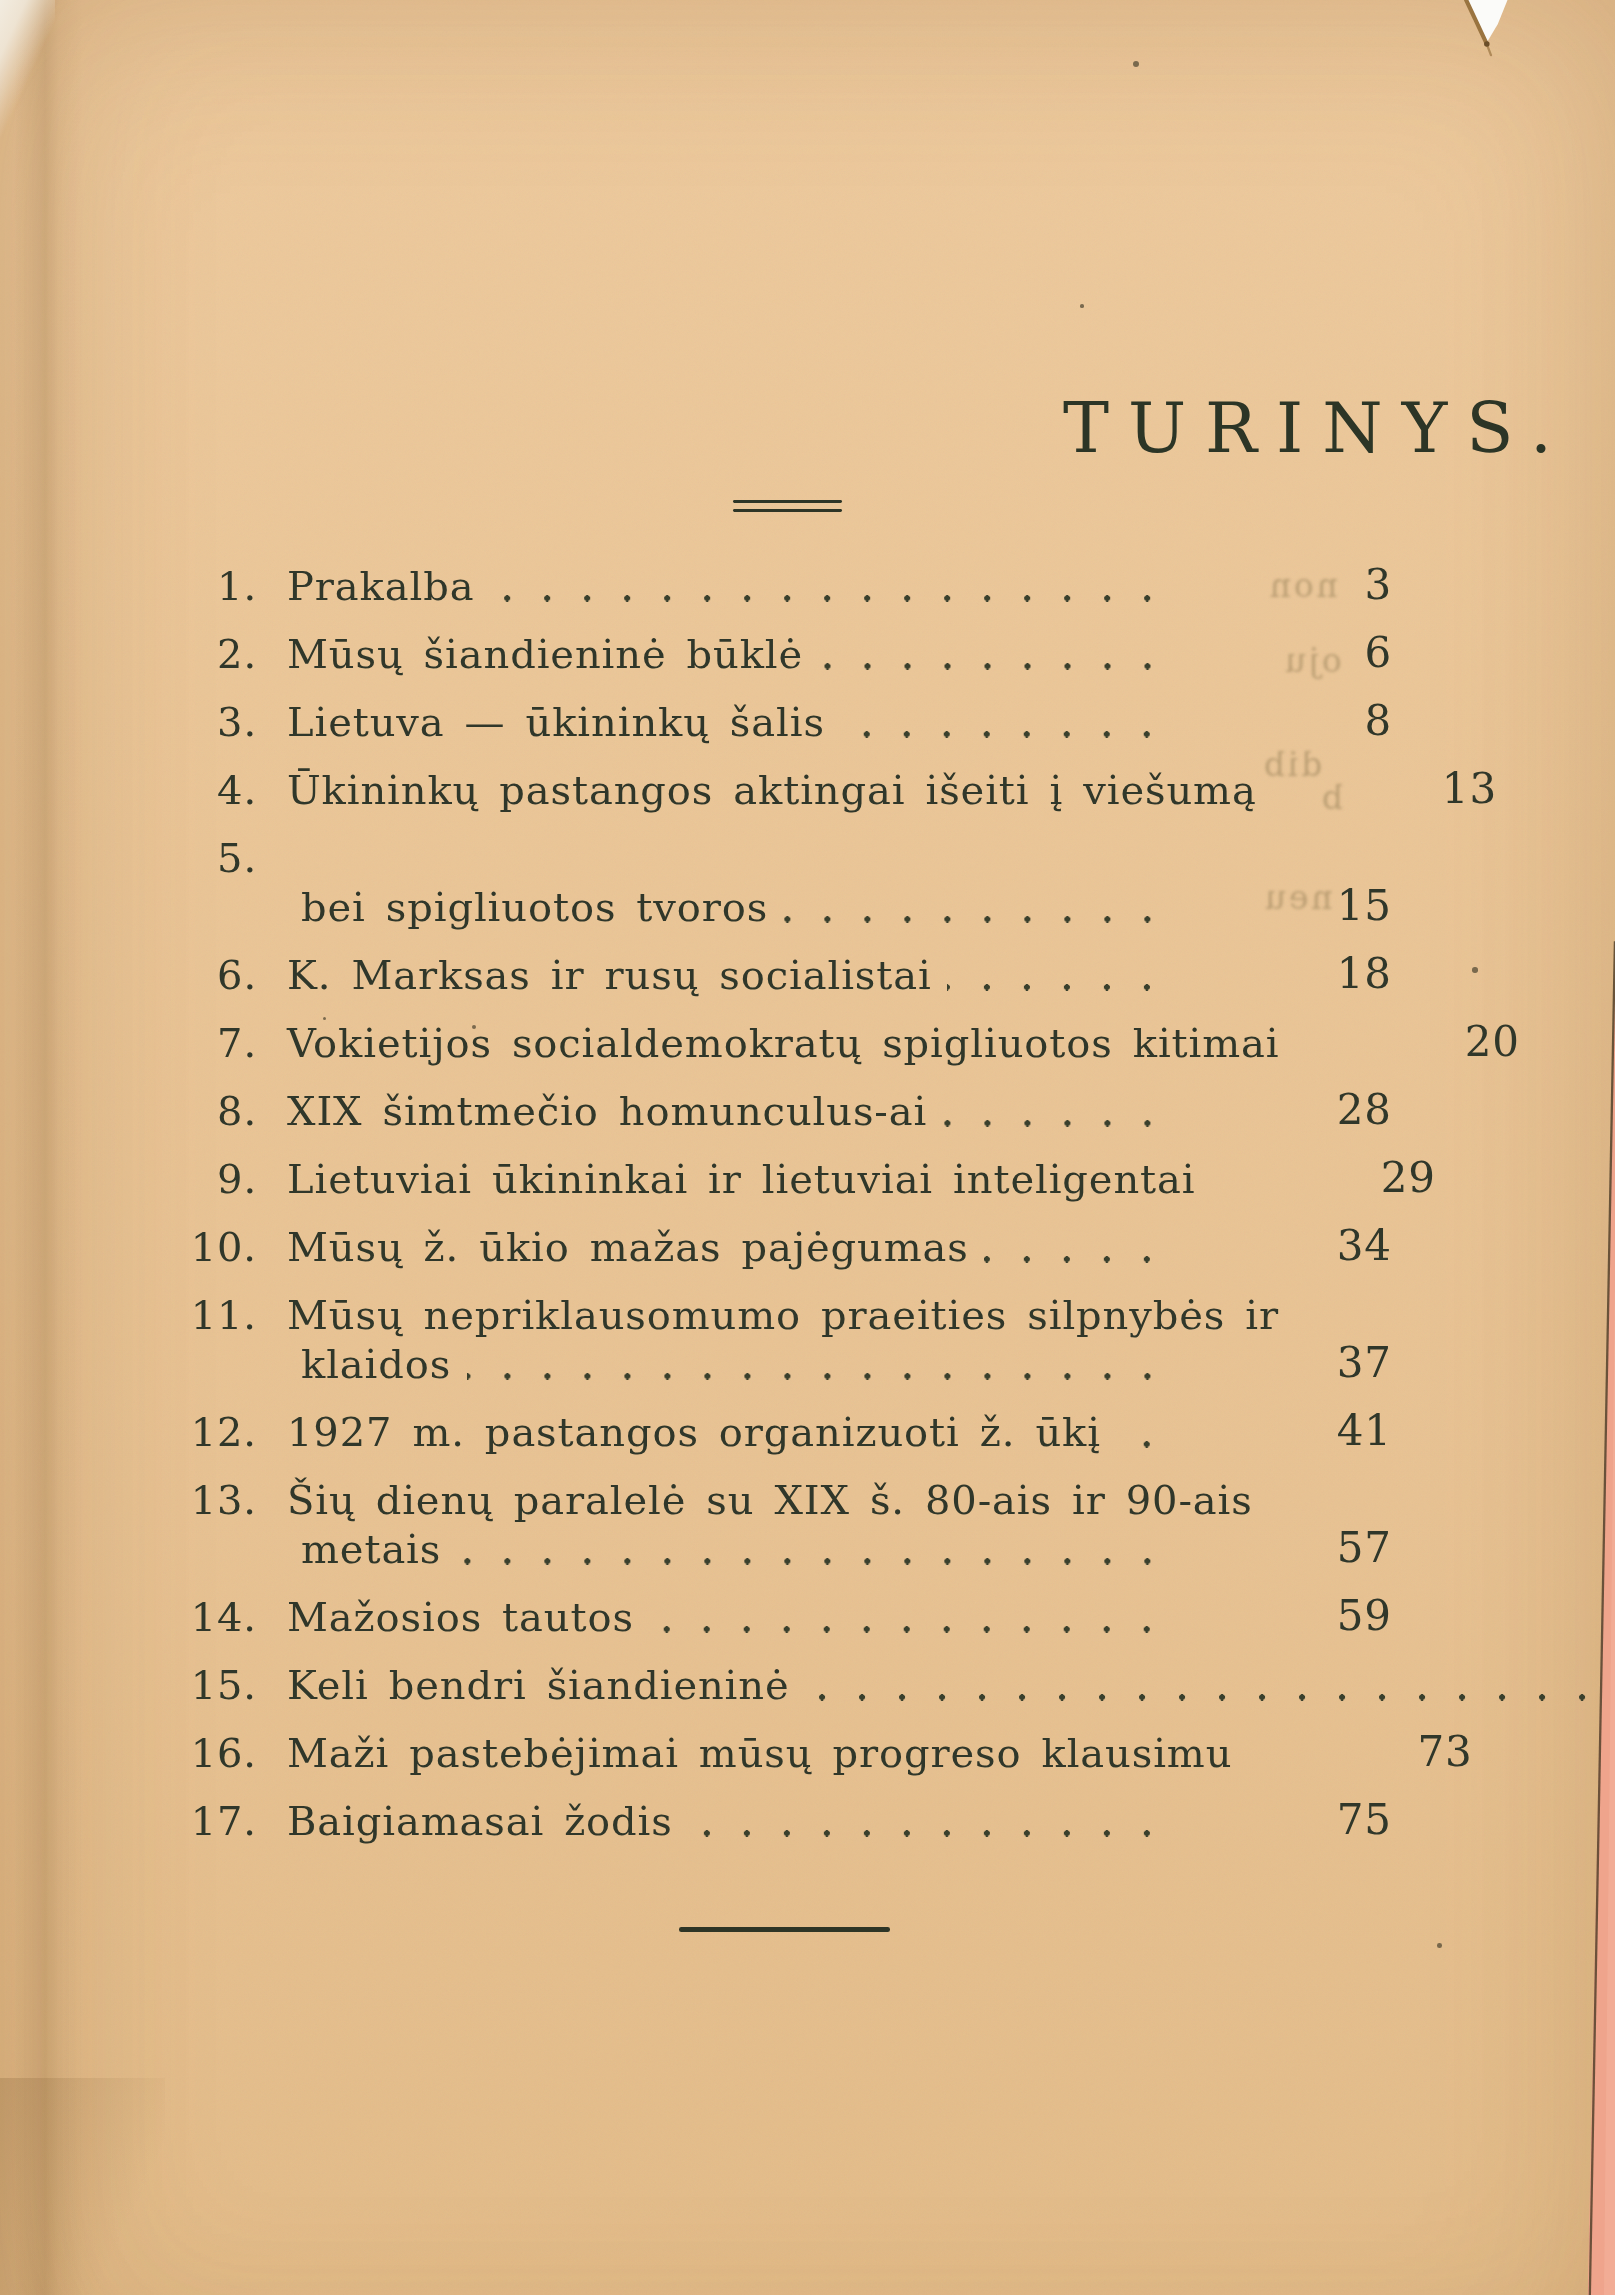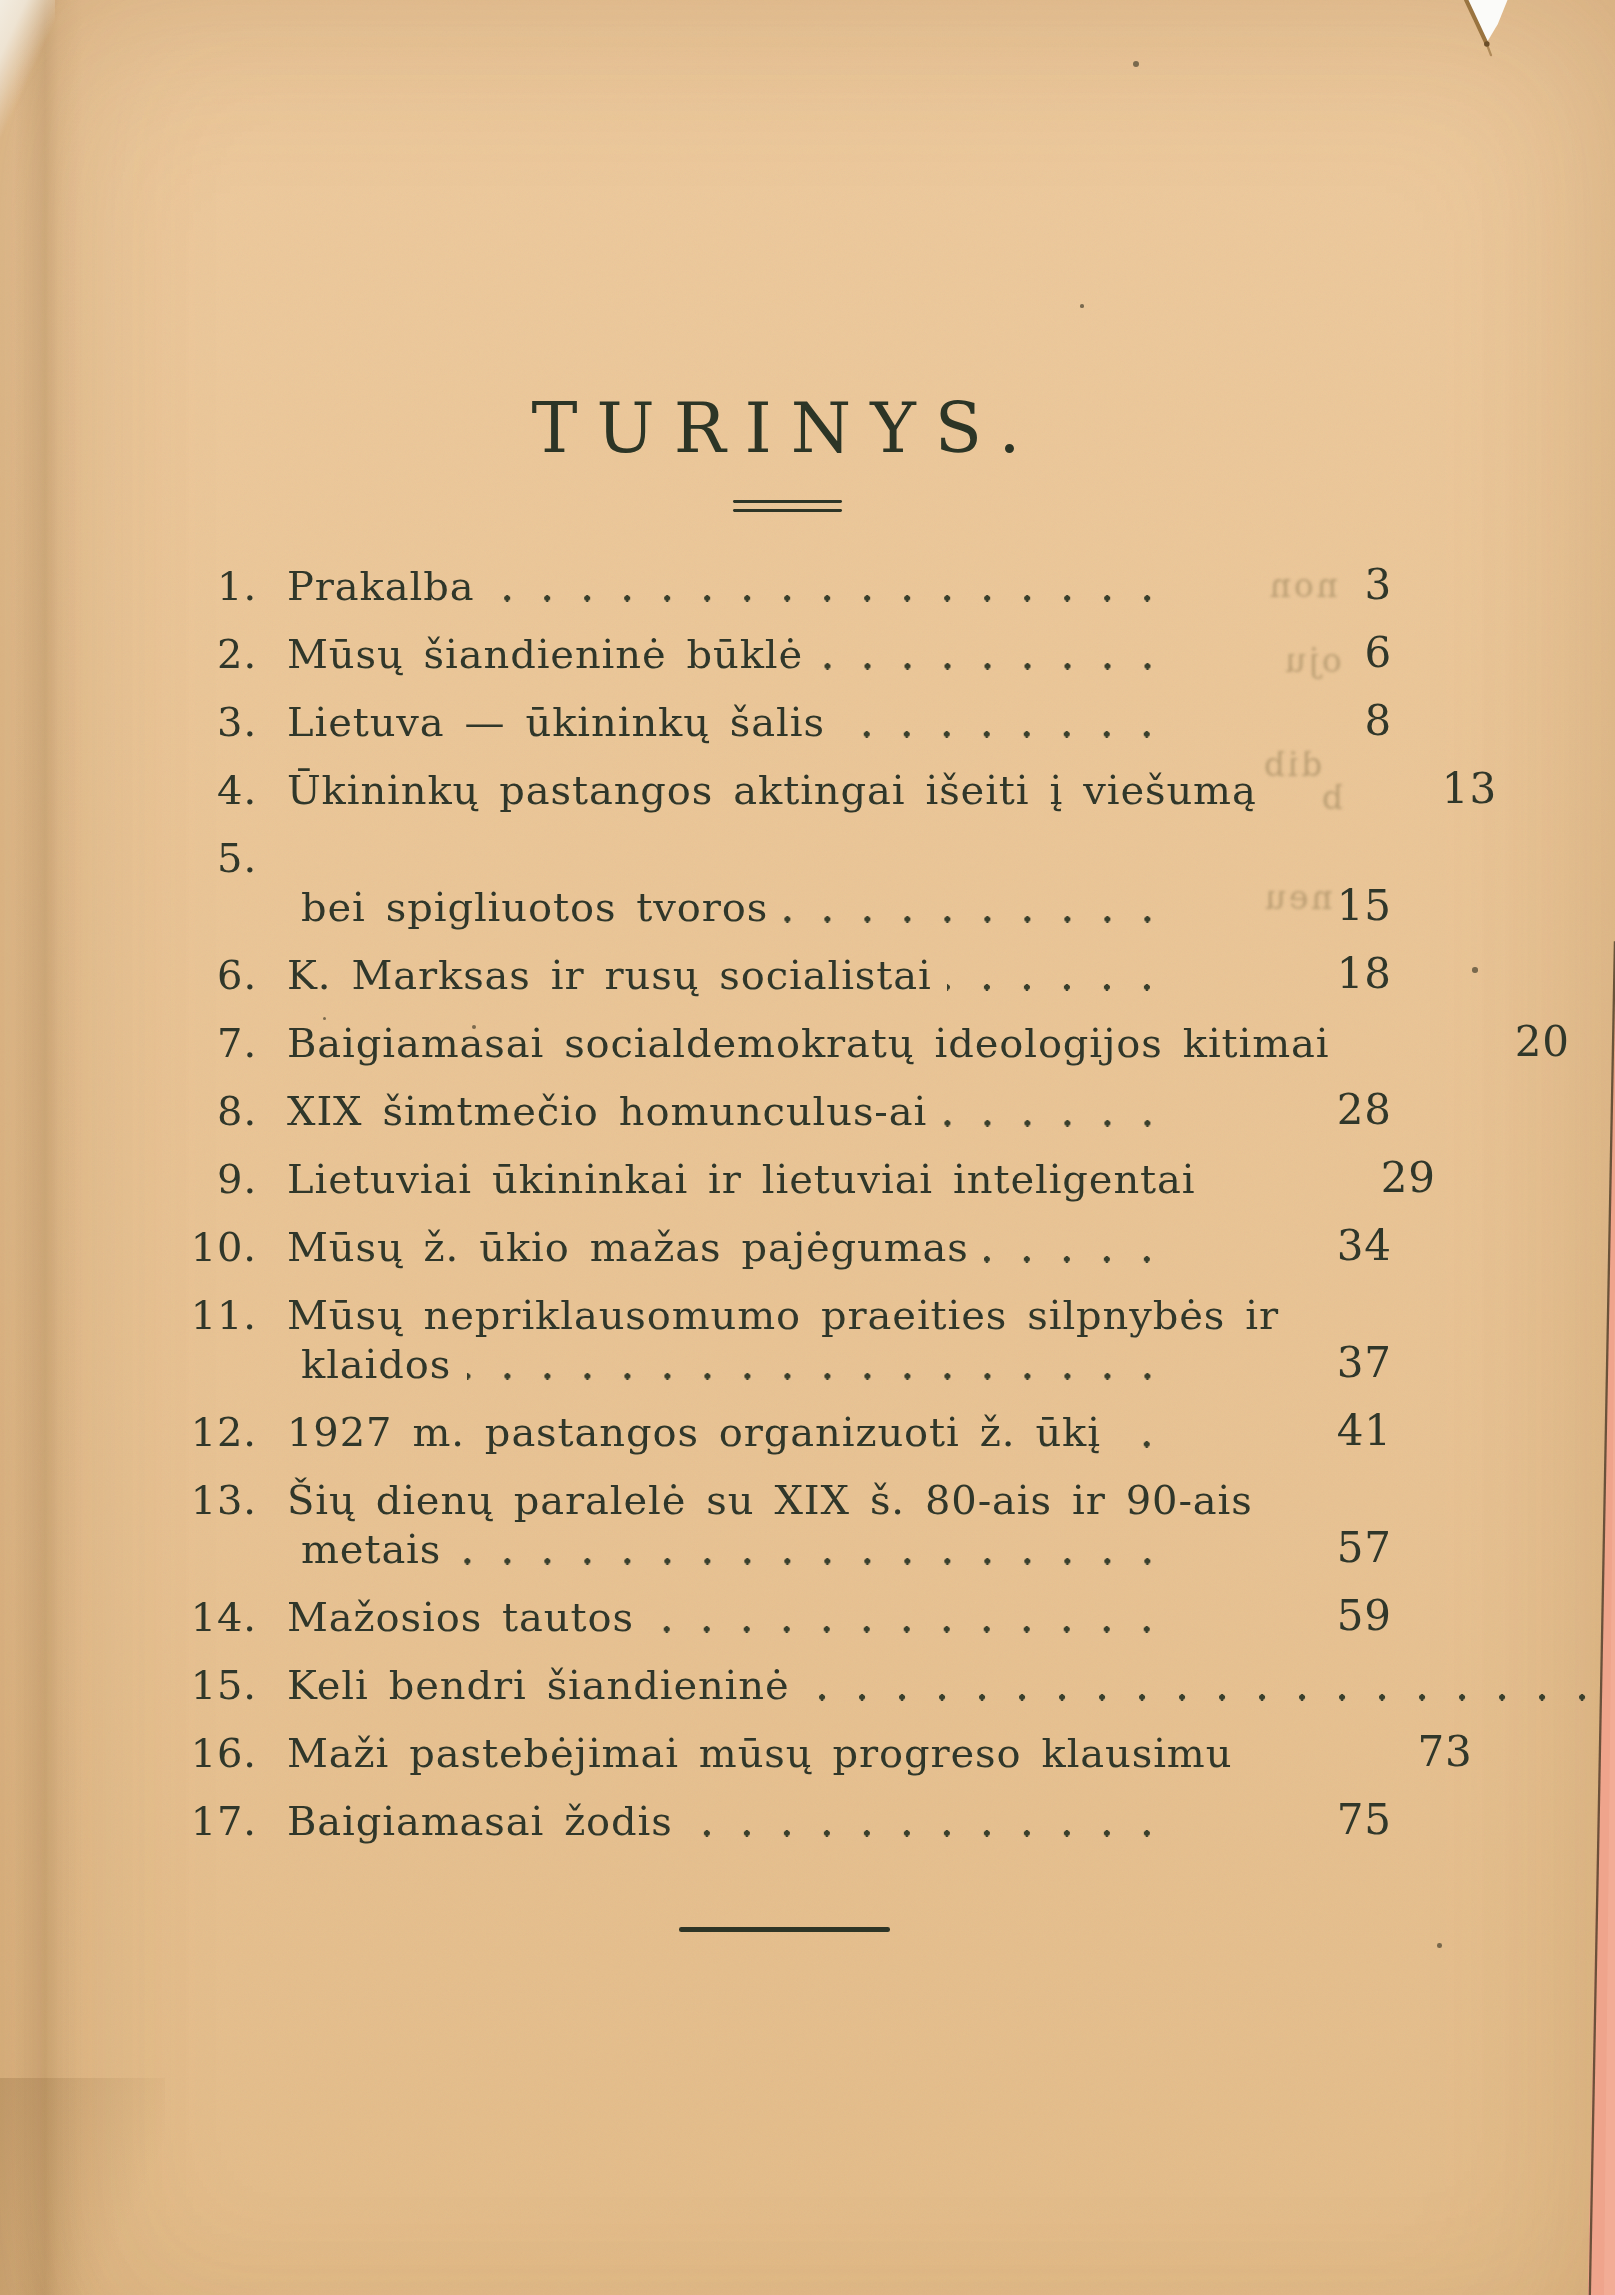--- a/index.html
+++ b/index.html
@@ -17,21 +17,21 @@
     background:linear-gradient(90deg, rgba(120,85,40,0) 0%, rgba(120,85,40,.17) 45%, rgba(120,85,40,.06) 65%, rgba(120,85,40,0) 100%);}
   .fold-bottomleft{position:absolute;left:0;bottom:0;width:165px;height:349px;
     background:linear-gradient(115deg, rgba(115,80,38,.22) 0%, rgba(115,80,38,.08) 38%, rgba(115,80,38,0) 60%);}
   .corner-topleft{position:absolute;left:0;top:0;width:55px;height:138px;
     background:linear-gradient(115deg,#f2ece0 0%, rgba(242,236,224,.85) 22%, rgba(242,236,224,0) 55%);}
   .grain{position:absolute;inset:0;opacity:.05;pointer-events:none;}
   .edge-art{position:absolute;inset:0;pointer-events:none;}
 
   .title{
     position:absolute;top:388px;left:0;right:45px;margin:0;
-    text-align:center;font-size:69px;font-weight:normal;
+    text-align:right;font-size:69px;font-weight:normal;
     letter-spacing:19px;color:#2c3526;
   }
   .double-rule{position:absolute;top:500px;left:733px;width:109px;}
   .double-rule span{display:block;height:3.2px;background:#2e3526;margin-bottom:5.5px;border-radius:1.4px;}
 
   .toc{position:absolute;top:554px;left:0;width:1616px;}
   .toc-line{height:68px;display:flex;align-items:flex-end;box-sizing:border-box;
     padding-bottom:15.6px;font-size:40px;word-spacing:6.4px;letter-spacing:0.9px;}
   .toc-line.cont{height:49px;}
   .num{flex:0 0 257px;text-align:right;line-height:1.02;}
@@ -110,21 +110,21 @@
         <span class="pageno">15</span>
       </div>
       <div class="toc-line">
         <span class="num">6.</span>
         <span class="item-text">K. Marksas ir rusų socialistai</span>
         <span class="leader"></span>
         <span class="pageno">18</span>
       </div>
       <div class="toc-line">
         <span class="num">7.</span>
-        <span class="item-text">Baigiamasai socialdemokratų ideologijos kitimai</span>
+        <span class="item-text">Vokietijos socialdemokratų spigliuotos kitimai</span>
         <span class="leader"></span>
         <span class="pageno">20</span>
       </div>
       <div class="toc-line">
         <span class="num">8.</span>
         <span class="item-text">XIX šimtmečio homunculus-ai</span>
         <span class="leader"></span>
         <span class="pageno">28</span>
       </div>
       <div class="toc-line">

